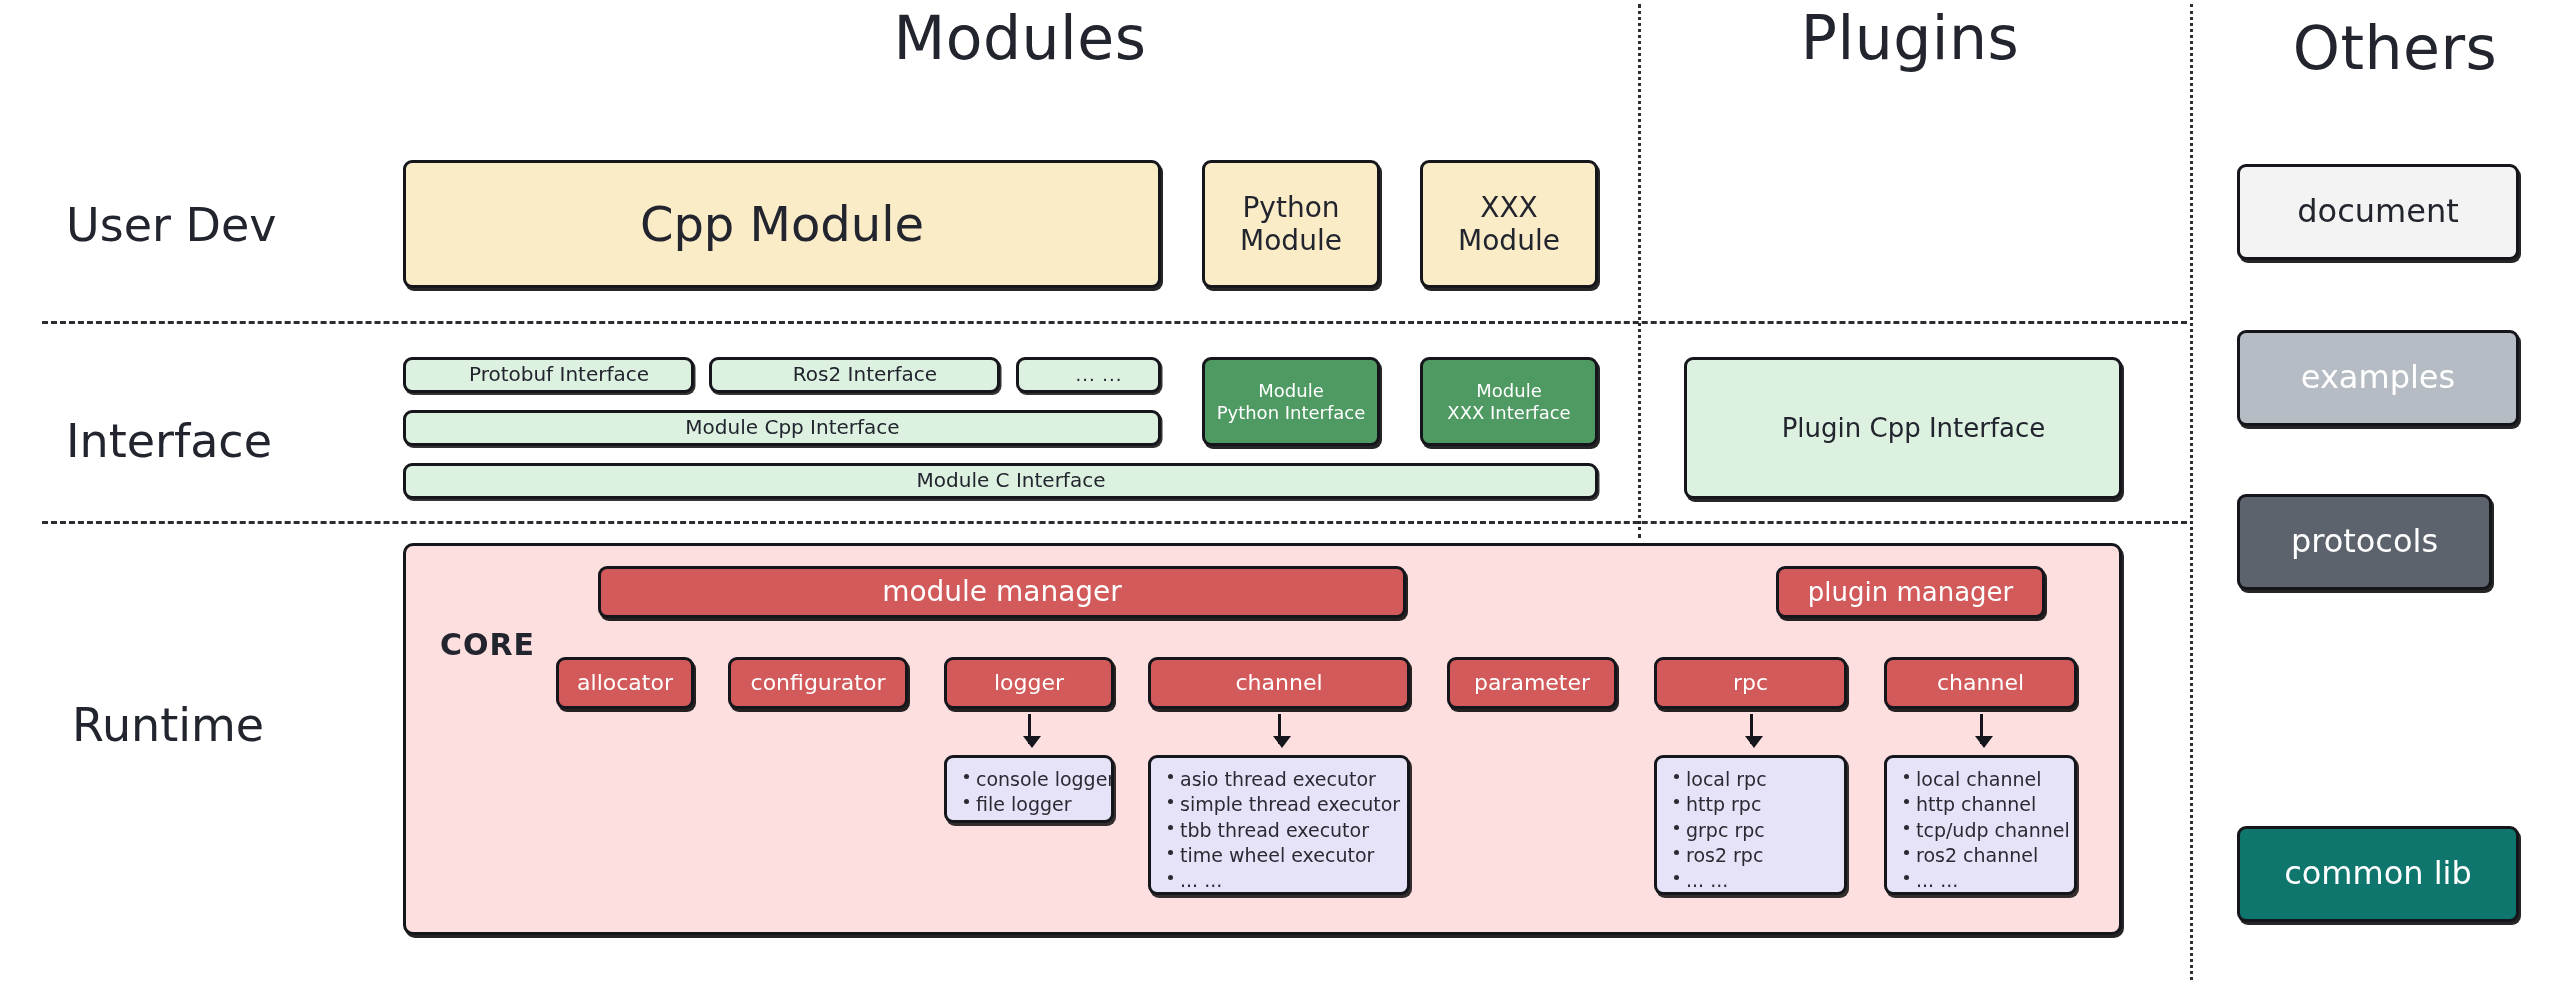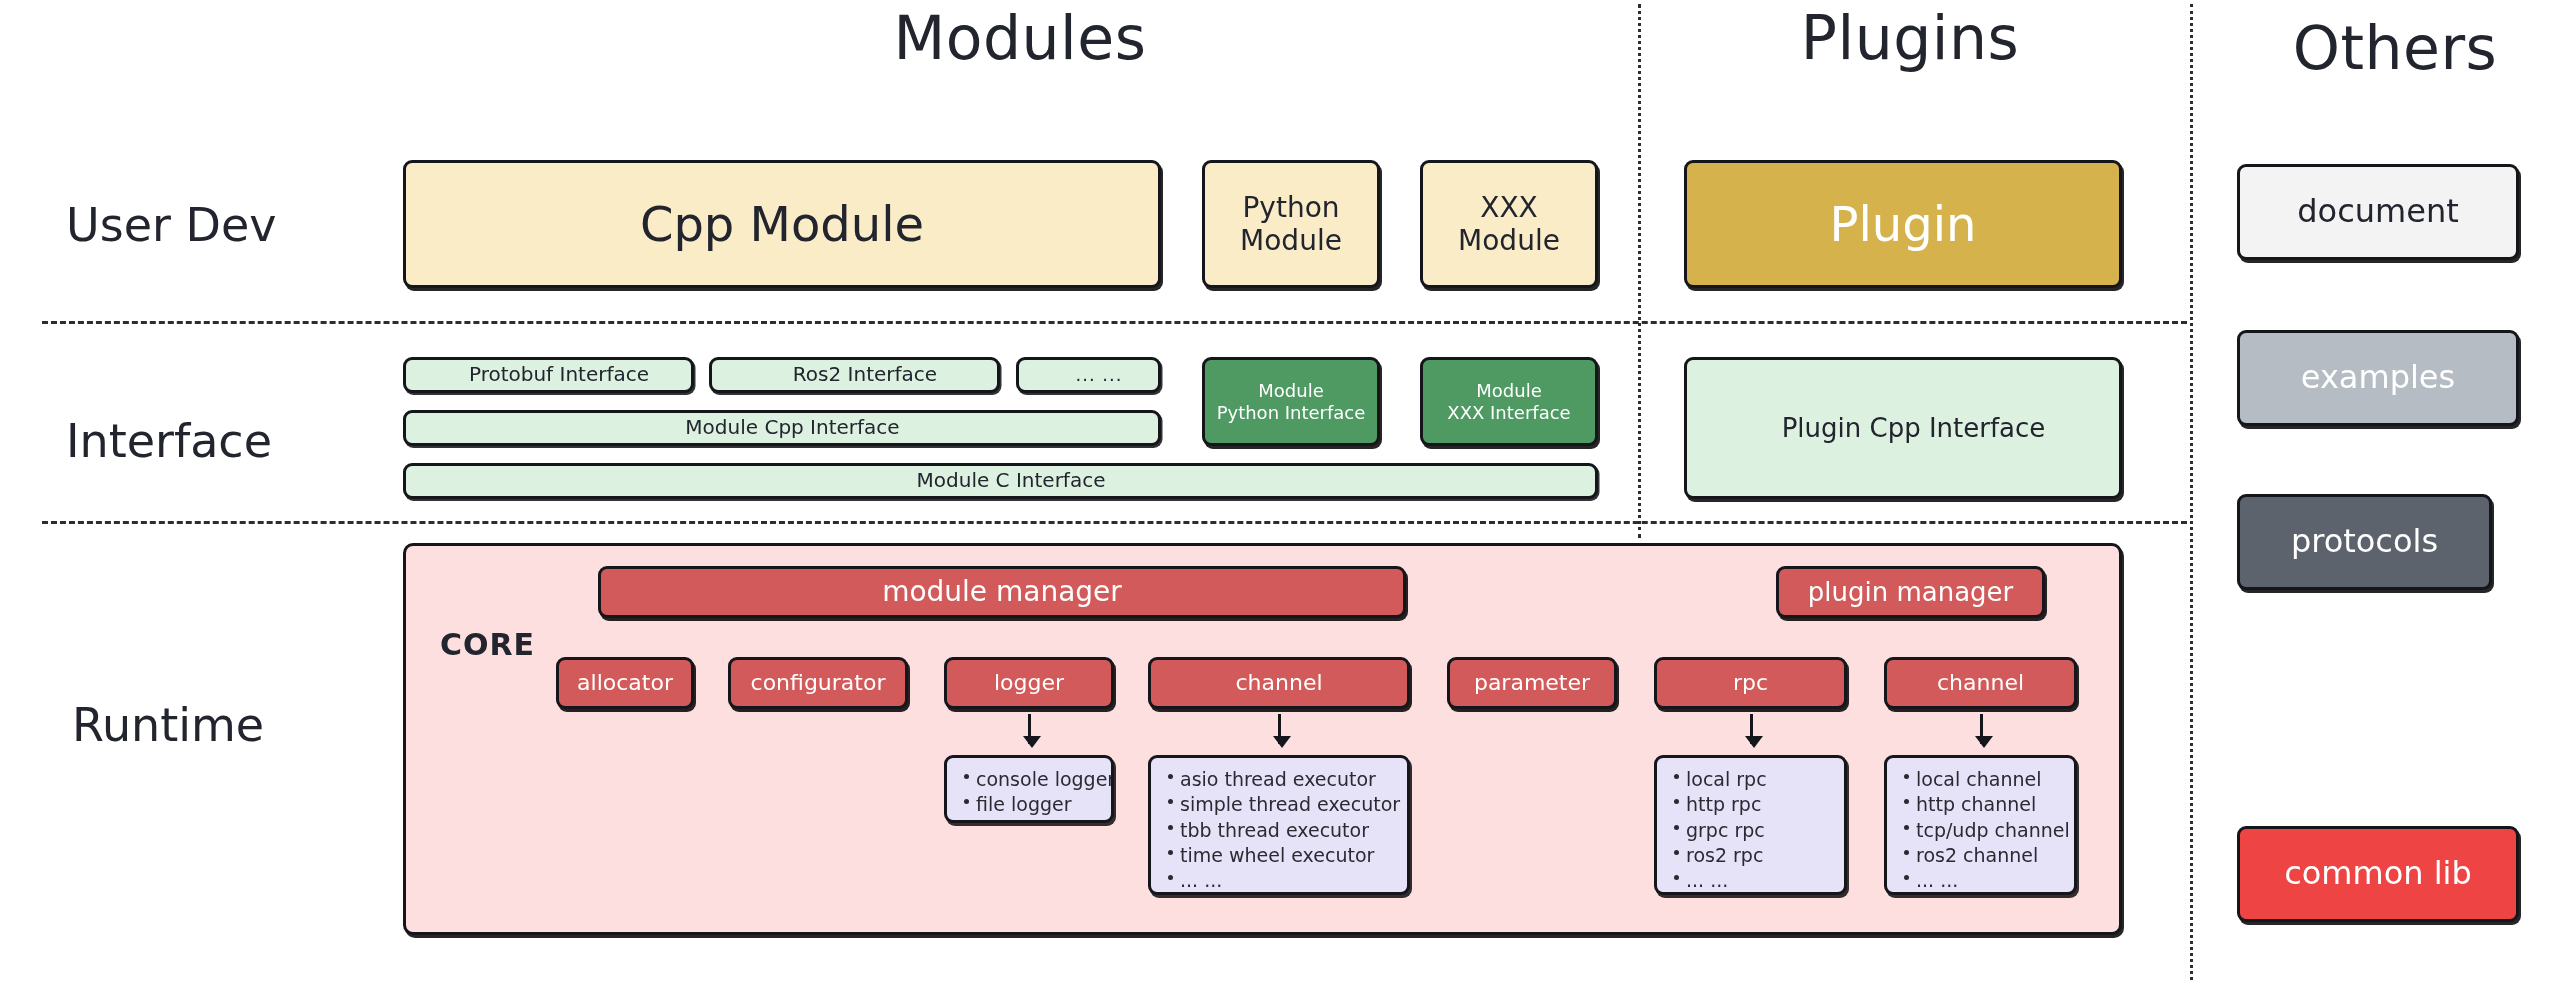--- a/index.html
+++ b/index.html
@@ -72,21 +72,21 @@
   .f-cream  {background:#fbecc8;color:#22242e;}
   .f-gold   {background:#d8b košice;}
   .f-gold   {background:#d6b24d;color:#ffffff;}
   .f-mint   {background:#dcf1e0;color:#22242e;padding-left:21px;}
   .f-green  {background:#4f9a62;color:#ffffff;}
   .f-red    {background:#d25a5a;color:#ffffff;}
   .f-white  {background:#f3f3f4;color:#22242e;}
   .f-gray   {background:#b6bcc4;color:#ffffff;}
   .f-dgray  {background:#5d636c;color:#ffffff;}
   .f-peri   {background:#d7dcf7;color:#2a2a33;}
-  .f-blue   {background:#ef4444;color:#ffffff;}
+  .f-blue   {background:#0f766e;color:#ffffff;}
 
   
   #core-panel{
     border:3px solid #15151c;
     border-radius:10px;
     background:#fddfdf;
     box-shadow:2px 3px 0 rgba(0,0,0,.85);
   }
   #core-label{
     position:absolute;
@@ -179,21 +179,20 @@
   <div class="box f-cream t28" style="left:1202px; top:160px; width:178px; height:128px; flex-direction:column;">
     <span>Python</span>
     <span>Module</span>
   </div>
 
   <div class="box f-cream t28" style="left:1420px; top:160px; width:178px; height:128px; flex-direction:column;">
     <span>XXX</span>
     <span>Module</span>
   </div>
 
-  <div class="box f-gold t48" style="left:1684px; top:160px; width:438px; height:128px;">Plugin</div>
 
   <div class="box soft f-mint t20" style="left:403px; top:357px; width:291px; height:36px;">Protobuf Interface</div>
   <div class="box soft f-mint t20" style="left:709px; top:357px; width:291px; height:36px;">Ros2 Interface</div>
   <div class="box soft f-mint t18 dots" style="left:1016px; top:357px; width:145px; height:36px;">... ...</div>
 
   <div class="box soft f-mint t20" style="left:403px; top:463px; width:1195px; height:36px;">Module C Interface</div>
   <div class="box soft f-mint t20" style="left:403px; top:410px; width:758px; height:36px;">Module Cpp Interface</div>
 
   <div class="box f-green t18" style="left:1202px; top:357px; width:178px; height:89px; flex-direction:column;">
     <span>Module</span>

